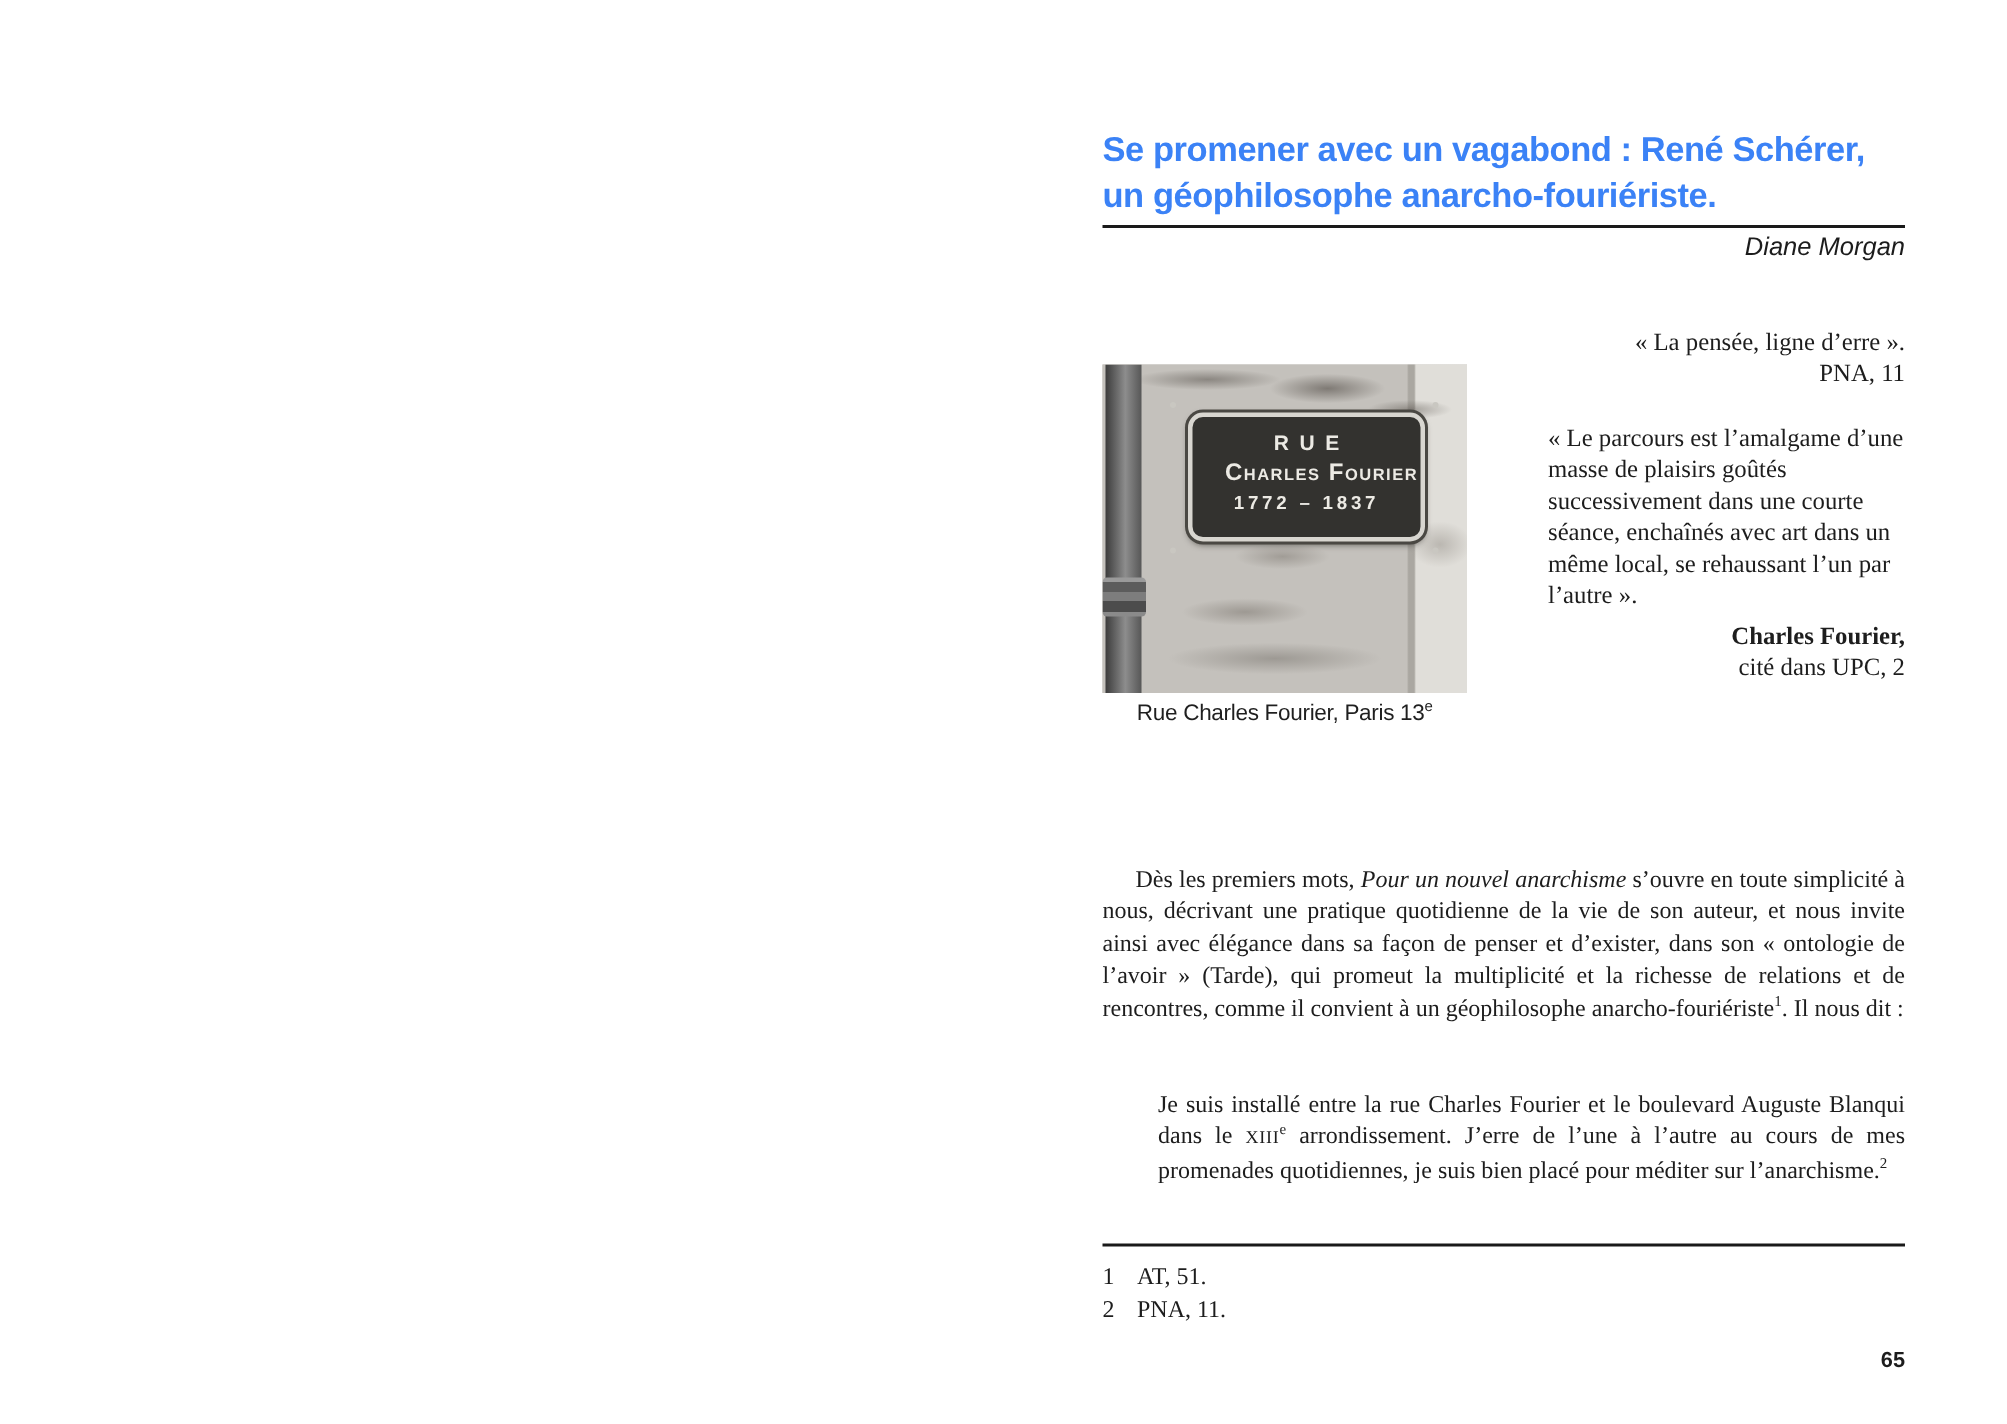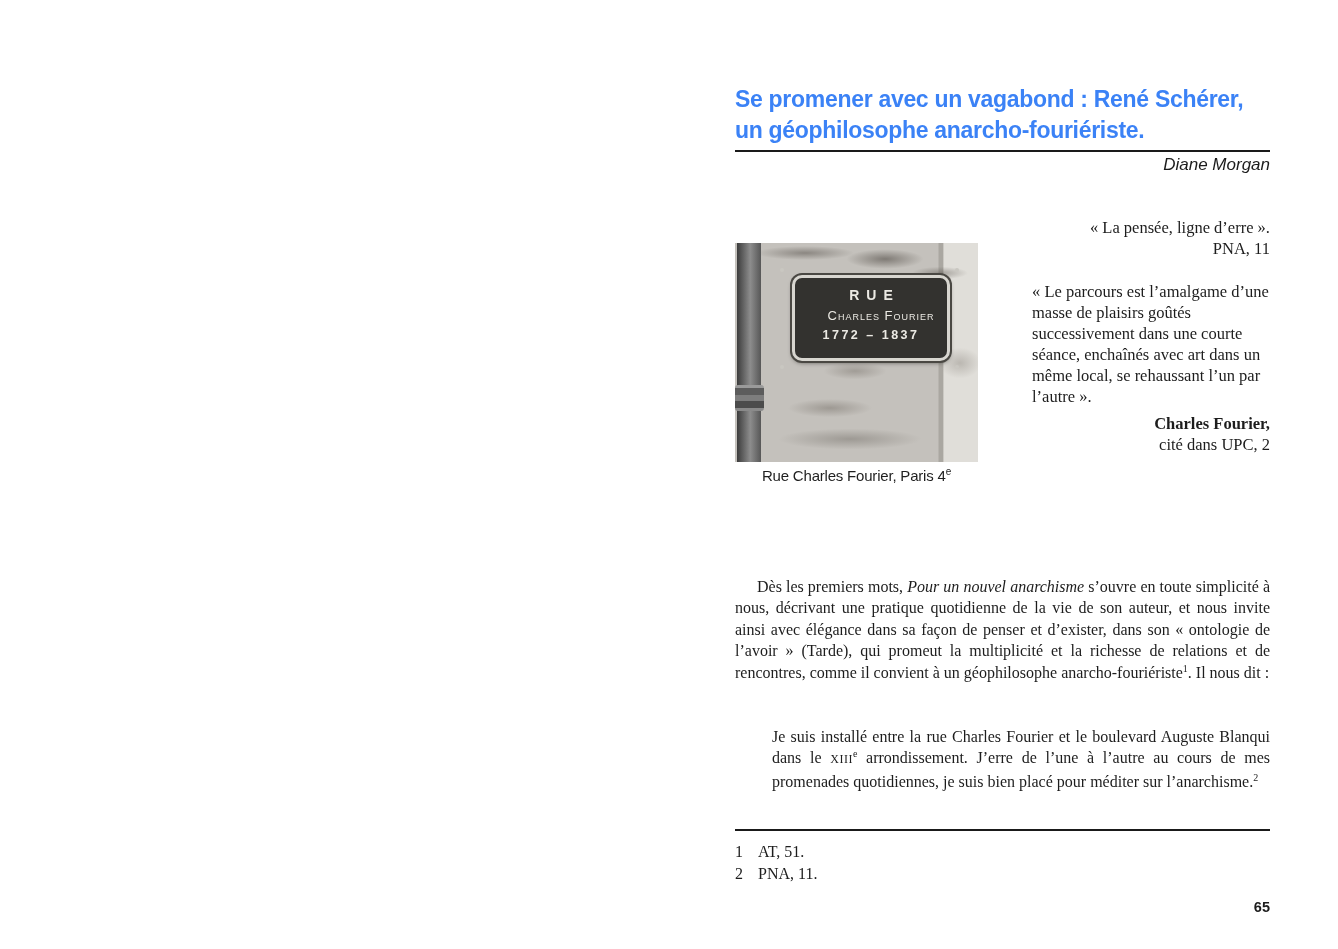--- a/index.html
+++ b/index.html
@@ -81,21 +81,21 @@
     text-align: center;
     color: #eceae4;
     font-family: "Liberation Sans", sans-serif;
     box-sizing: border-box;
   }
   .sign-line1 {
     margin-top: 9px; font-size: 14px; font-weight: 700; letter-spacing: 7px;
     text-indent: 7px; line-height: 16px;
   }
   .sign-line2 {
-    margin-top: 3px; font-size: 13px; font-weight: 400; letter-spacing: 1px;
+    margin-top: 3px; font-size: 16px; font-weight: 700; letter-spacing: 1px;
     font-variant: small-caps; line-height: 20px; padding-left: 20px;
   }
   .sign-line3 {
     margin-top: 2px; font-size: 12.5px; font-weight: 700; letter-spacing: 2.5px; line-height: 14px;
   }
   .screw { position: absolute; width: 4px; height: 4px; border-radius: 50%; background: #c9c7c1; }
   .screw.tl { left: 45px; top: 25px; }
   .screw.tr { left: 220px; top: 25px; }
   .screw.bl { left: 45px; top: 122px; }
   .screw.br { left: 220px; top: 122px; }
@@ -163,21 +163,21 @@
       <div class="screw tl"></div>
       <div class="screw tr"></div>
       <div class="screw bl"></div>
       <div class="screw br"></div>
       <div class="street-sign">
         <div class="sign-line1">RUE</div>
         <div class="sign-line2">Charles Fourier</div>
         <div class="sign-line3">1772 – 1837</div>
       </div>
     </div>
-    <div class="caption"><span>Rue Charles Fourier, Paris 4</span><sup>e</sup></div>
+    <div class="caption"><span>Rue Charles Fourier, Paris 13</span><sup>e</sup></div>
 
     <div class="epigraph2">« Le parcours est l’amalgame d’une masse de plaisirs goûtés successivement dans une courte séance, enchaînés avec art dans un même local, se rehaussant l’un par l’autre ».</div>
     <div class="attribution">
       <div class="name">Charles Fourier,</div>
       <div>cité dans UPC, 2</div>
     </div>
 
     <div class="para1"><span>Dès les premiers mots, </span><span class="it">Pour un nouvel anarchisme</span><span> s’ouvre en toute simplicité à nous, décrivant une pratique quotidienne de la vie de son auteur, et nous invite ainsi avec élégance dans sa façon de penser et d’exister, dans son « ontologie de l’avoir » (Tarde), qui promeut la multiplicité et la richesse de relations et de rencontres, comme il convient à un géophilosophe anarcho-fouriériste</span><sup class="fn">1</sup><span>. Il nous dit :</span></div>
 
     <div class="blockquote"><span>Je suis installé entre la rue Charles Fourier et le boulevard Auguste Blanqui dans le </span><span class="sc">XIII</span><sup class="fn">e</sup><span> arrondissement. J’erre de l’une à l’autre au cours de mes promenades quotidiennes, je suis bien placé pour méditer sur l’anarchisme.</span><sup class="fn">2</sup></div>

